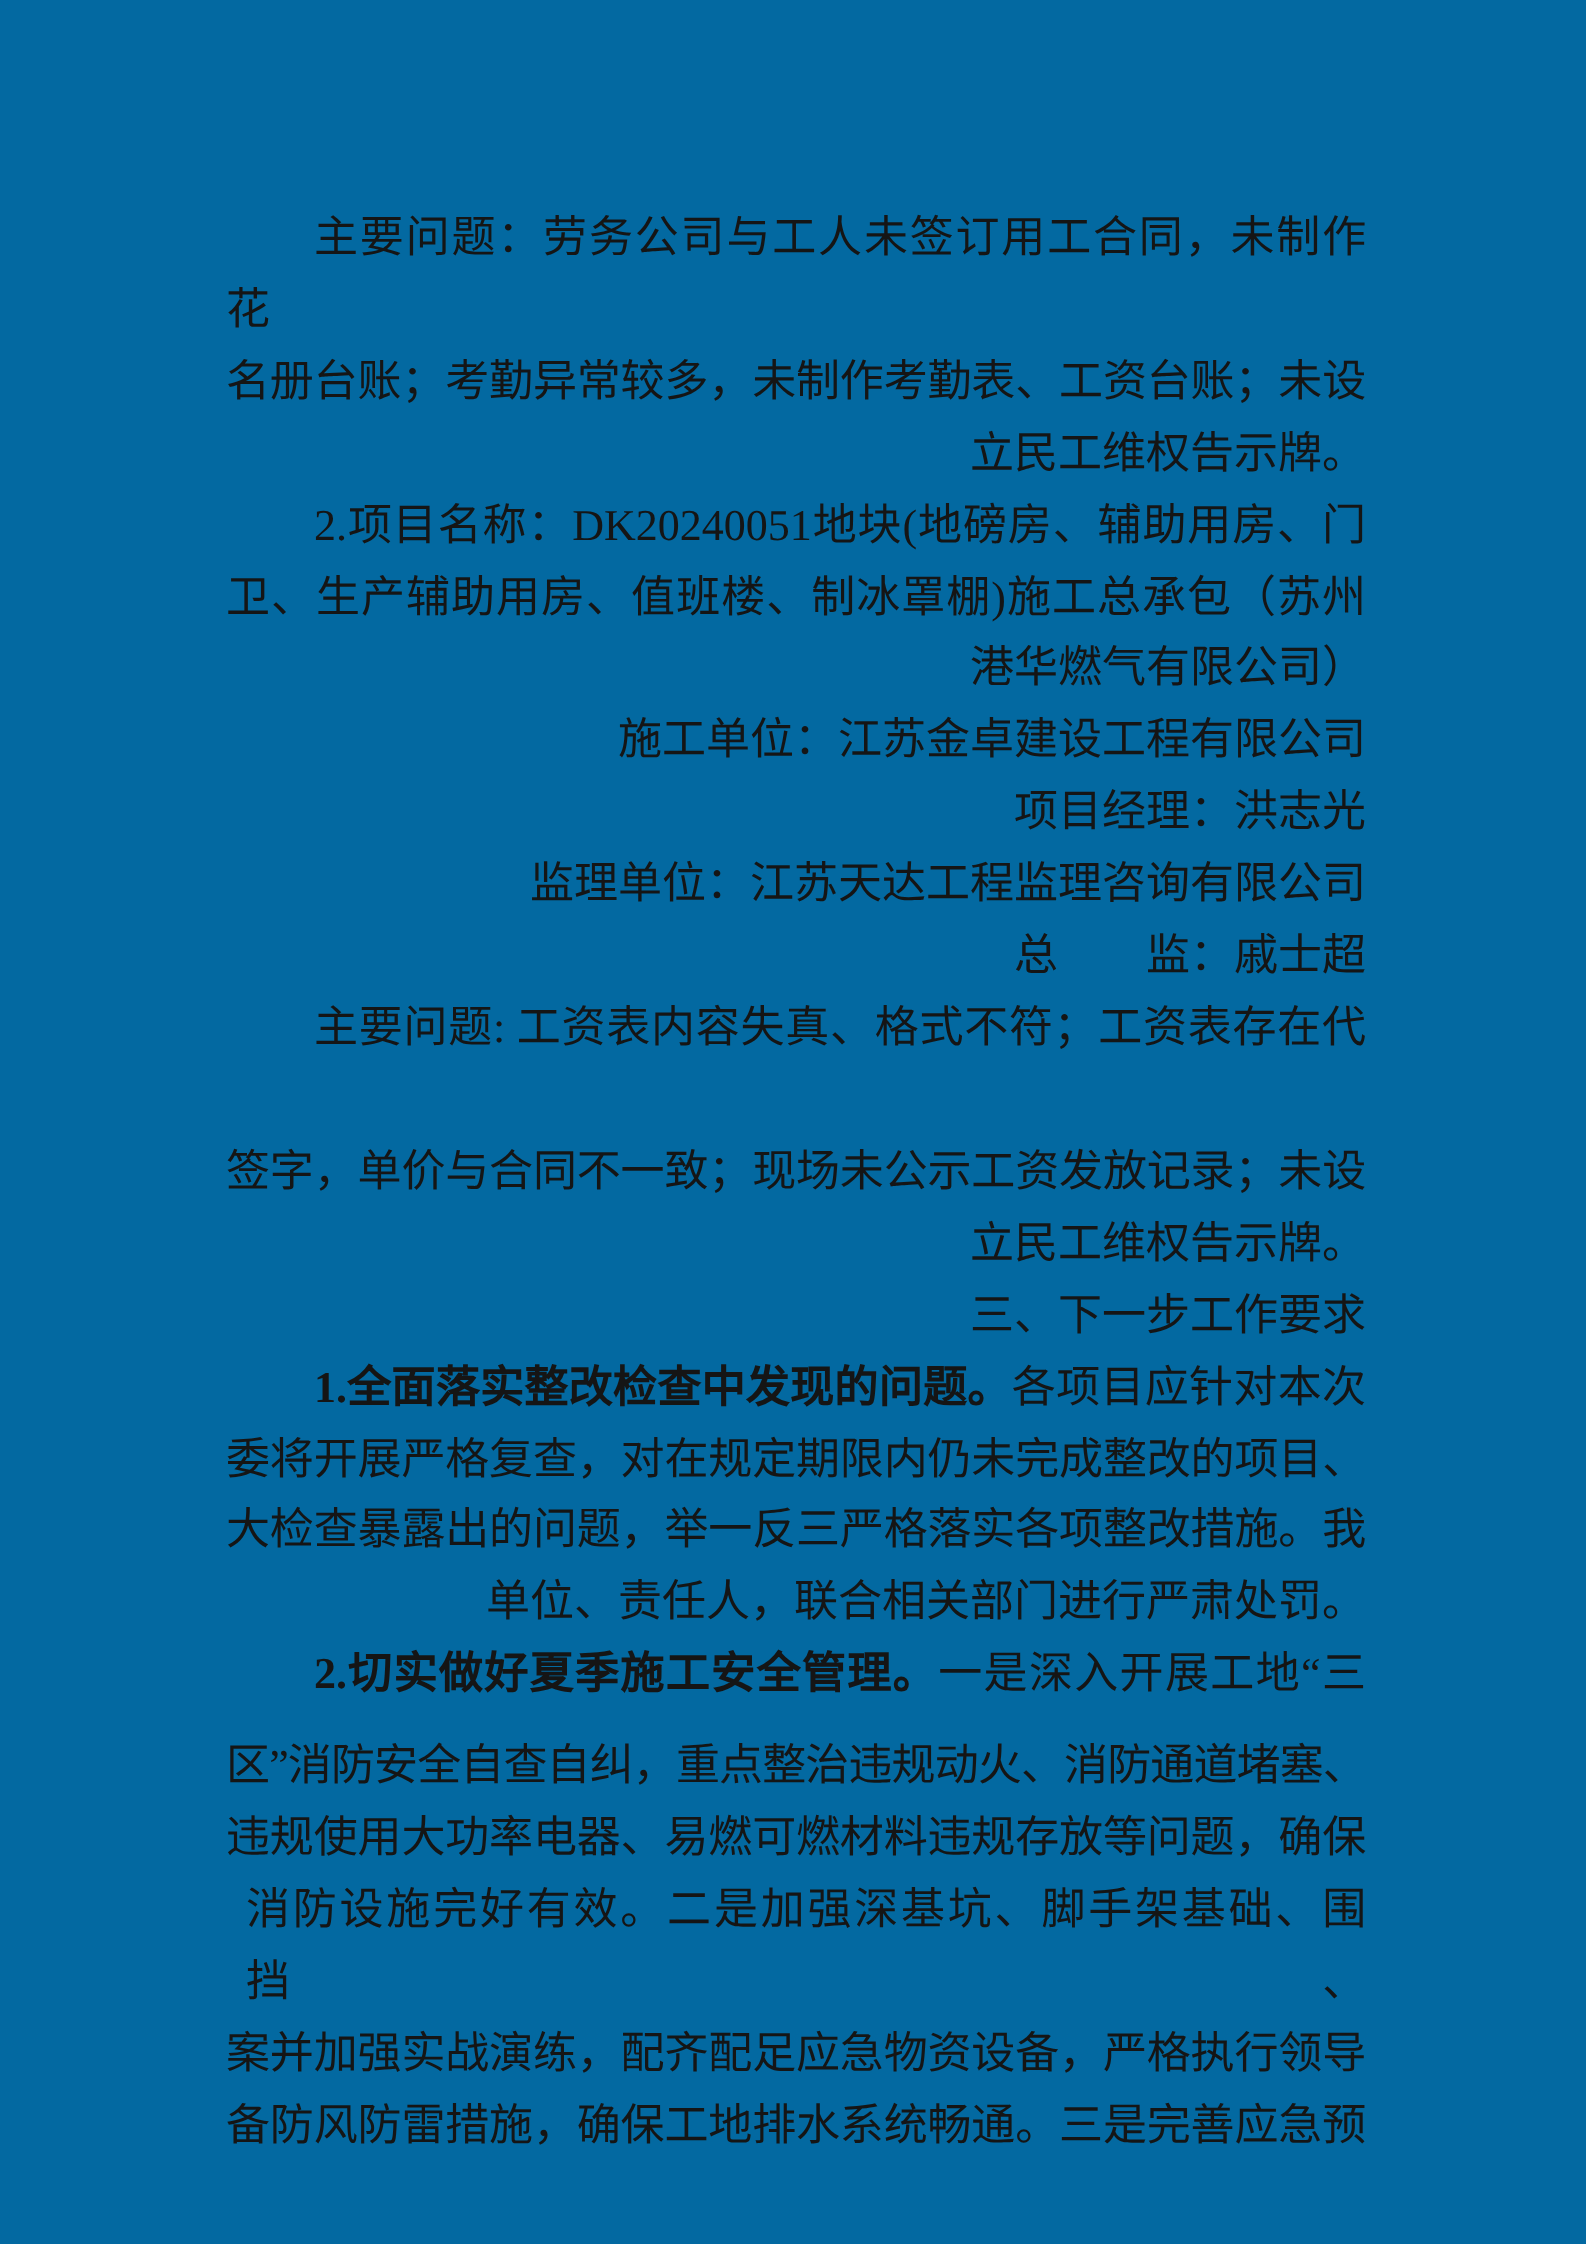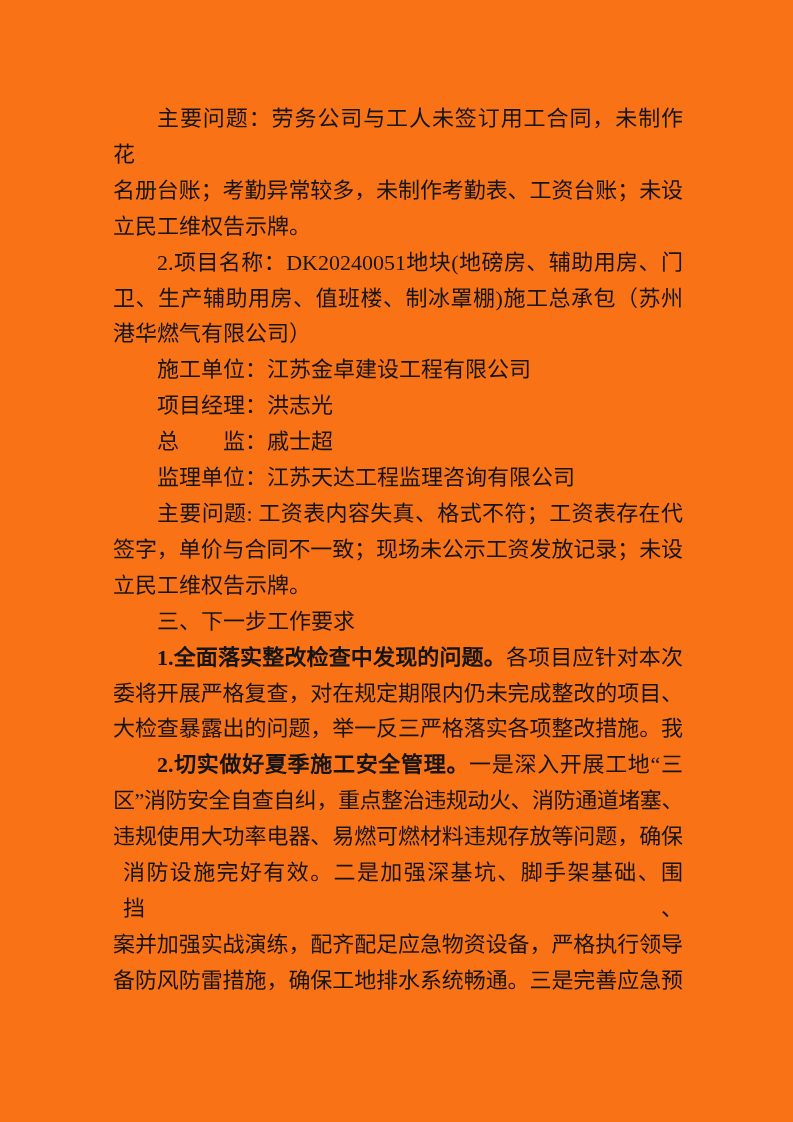--- a/index.html
+++ b/index.html
@@ -4,37 +4,37 @@
 <style>
   html, body {
     margin: 0;
     padding: 0;
     background: #ffffff;
   }
   .page {
     position: relative;
     width: 793px;
     height: 1122px;
-    background: #f97316;
+    background: #0369a1;
     overflow: hidden;
   }
   .doc-body {
     position: absolute;
     left: 113px;
     top: 101px;
     width: 570px;
     font-family: "Liberation Serif", "DejaVu Serif", serif;
     font-size: 22px;
     line-height: 35.9px;
     color: #151515;
     -webkit-font-smoothing: antialiased;
   }
   .line {
     min-height: 35.9px;
-    text-align: left;
+    text-align: right;
   }
   
   .line.fill {
     text-align: justify;
     text-align-last: justify;
   }
   
   .line.ind {
     text-indent: 44px;
   }
@@ -53,29 +53,30 @@
 <div class="page">
   <div class="doc-body" id="doc-body" style="color: rgb(21, 21, 21);">
       <div class="line ind fill" style="letter-spacing: -0.08px;"><span>主要问题：劳务公司与工人未签订用工合同，未制作花</span></div>
       <div class="line fill" style="letter-spacing: -0.08px;"><span>名册台账；考勤异常较多，未制作考勤表、工资台账；未设</span></div>
       <div class="line" style=""><span>立民工维权告示牌。</span></div>
       <div class="line ind fill" style=""><span>2.项目名称：DK20240051地块(地磅房、辅助用房、门</span></div>
       <div class="line fill" style=""><span>卫、生产辅助用房、值班楼、制冰罩棚)施工总承包（苏州</span></div>
       <div class="line" style=""><span>港华燃气有限公司）</span></div>
       <div class="line ind" style=""><span>施工单位：江苏金卓建设工程有限公司</span></div>
       <div class="line ind" style=""><span>项目经理：洪志光</span></div>
+      <div class="line ind" style=""><span>监理单位：江苏天达工程监理咨询有限公司</span></div>
       <div class="line ind" style=""><span>总　　监：戚士超</span></div>
-      <div class="line ind" style=""><span>监理单位：江苏天达工程监理咨询有限公司</span></div>
       <div class="line ind fill" style=""><span>主要问题: 工资表内容失真、格式不符；工资表存在代</span></div>
-      <div class="line fill" style="letter-spacing: -0.08px;"><span>签字，单价与合同不一致；现场未公示工资发放记录；未设</span></div>
+      <div class="line fill" style="letter-spacing: -0.08px; margin-top: 36px;"><span>签字，单价与合同不一致；现场未公示工资发放记录；未设</span></div>
       <div class="line" style=""><span>立民工维权告示牌。</span></div>
       <div class="line ind hd" style=""><span>三、下一步工作要求</span></div>
       <div class="line ind fill" style=""><b class="run-bold">1.全面落实整改检查中发现的问题。</b><span>各项目应针对本次</span></div>
       <div class="line fill" style="letter-spacing: -0.08px;"><span>委将开展严格复查，对在规定期限内仍未完成整改的项目、</span></div>
       <div class="line fill" style="letter-spacing: -0.08px;"><span>大检查暴露出的问题，举一反三严格落实各项整改措施。我</span></div>
+      <div class="line" style=""><span>单位、责任人，联合相关部门进行严肃处罚。</span></div>
       <div class="line ind fill" style=""><b class="run-bold">2.切实做好夏季施工安全管理。</b><span>一是深入开展工地“三</span></div>
-      <div class="line fill" style="letter-spacing: -0.44px;"><span>区”消防安全自查自纠，重点整治违规动火、消防通道堵塞、</span></div>
+      <div class="line fill" style="letter-spacing: -0.44px; margin-top: 10px;"><span>区”消防安全自查自纠，重点整治违规动火、消防通道堵塞、</span></div>
       <div class="line fill" style="letter-spacing: -0.08px;"><span>违规使用大功率电器、易燃可燃材料违规存放等问题，确保</span></div>
       <div class="line fill" style="letter-spacing: -0.08px; margin-left: 10px;"><span>消防设施完好有效。二是加强深基坑、脚手架基础、围挡、</span></div>
       <div class="line fill" style="letter-spacing: -0.08px;"><span>案并加强实战演练，配齐配足应急物资设备，严格执行领导</span></div>
       <div class="line fill" style="letter-spacing: -0.08px;"><span>备防风防雷措施，确保工地排水系统畅通。三是完善应急预</span></div>
     </div>
 </div>
 
 </body></html>

